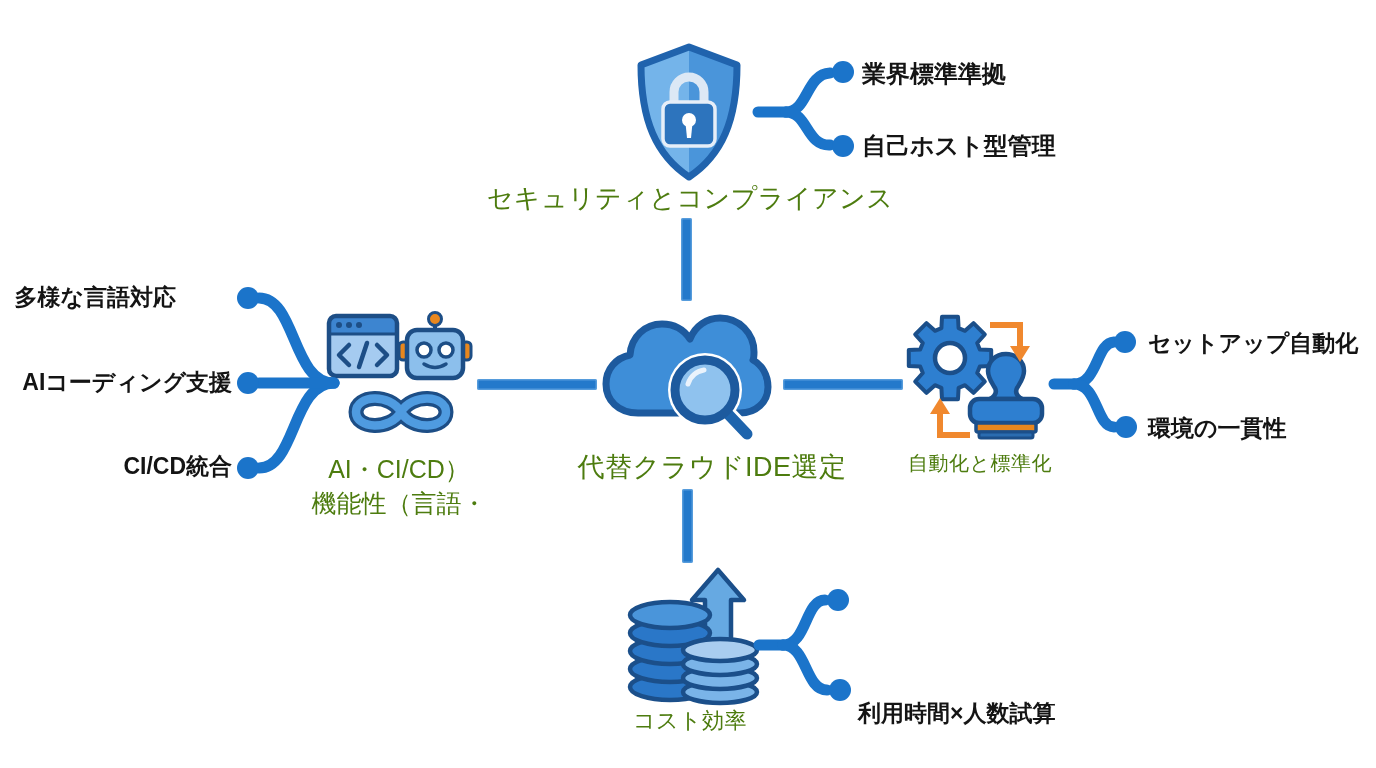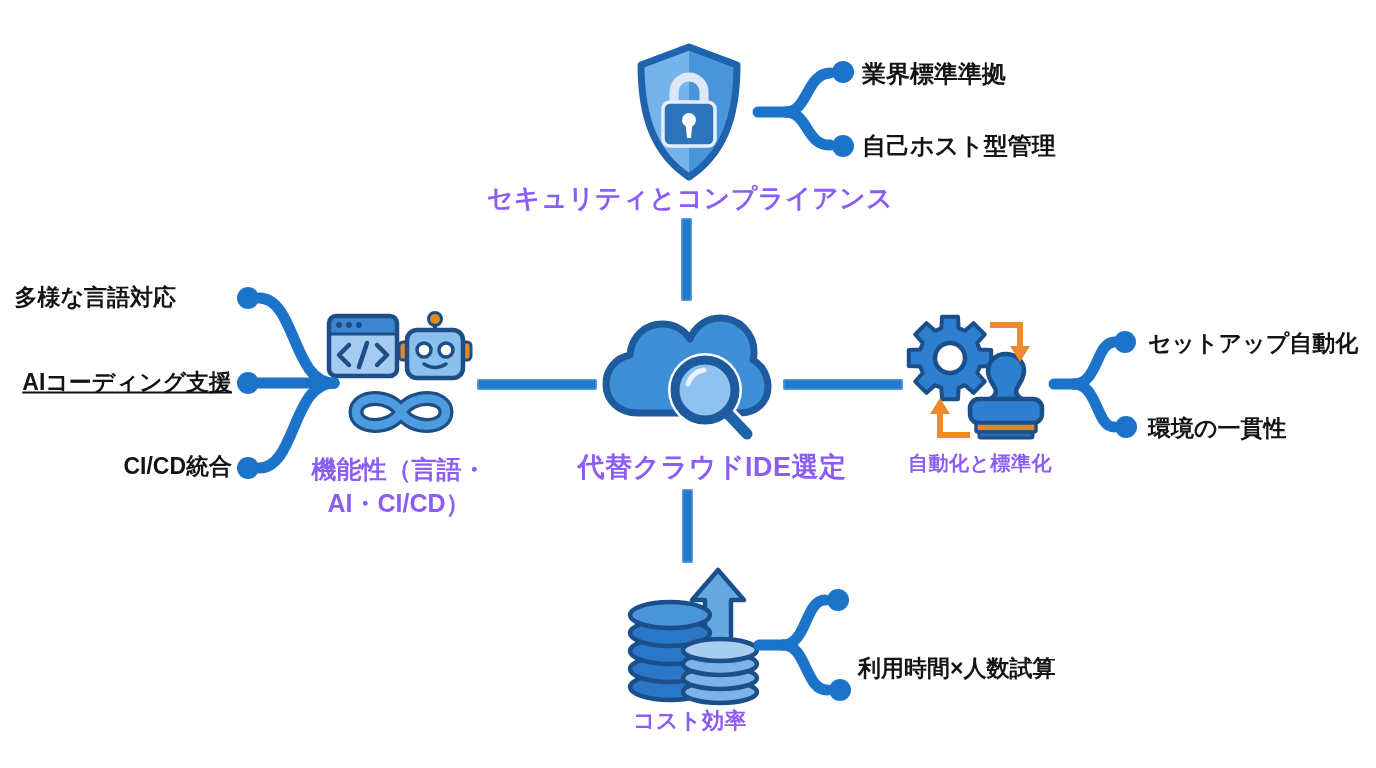--- a/index.html
+++ b/index.html
@@ -1,20 +1,20 @@
 <!DOCTYPE html>
 <html><head>
 <meta charset="utf-8">
 <style>
   html,body{margin:0;padding:0;background:#ffffff;}
   #canvas{
     position:relative;width:1376px;height:768px;background:#ffffff;overflow:hidden;
     font-family:"Liberation Sans","DejaVu Sans",sans-serif;color:#141414;
   }
-  .label{position:absolute;font-weight:700;white-space:nowrap;color:#8b5cf6;}
+  .label{position:absolute;font-weight:400;white-space:nowrap;color:#4d7c0f;}
   .hcenter{transform:translateX(-50%);text-align:center;}
   .vcenter{transform:translateY(-50%);}
   .main-label{font-size:26px;letter-spacing:.5px;}
   .sub{position:absolute;font-weight:700;white-space:nowrap;font-size:23px;color:#141414;}
   .bar{position:absolute;background:#2379cb;border-radius:2px;box-shadow:inset 0 0 0 1.5px rgba(130,185,235,.55);}
   svg{position:absolute;overflow:visible;}
   .right-align{text-align:right;}
 </style>
 </head>
 <body>
@@ -87,36 +87,36 @@
     <rect x="9" y="20" width="56" height="48" rx="10" fill="#8cbfec" stroke="#1d4e86" stroke-width="4.5"></rect>
     <circle cx="26" cy="40" r="7" fill="#ffffff" stroke="#1d4e86" stroke-width="3.5"></circle>
     <circle cx="48" cy="40" r="7" fill="#ffffff" stroke="#1d4e86" stroke-width="3.5"></circle>
     <path d="M26 54 Q37 61 48 54" fill="none" stroke="#1d4e86" stroke-width="3.5" stroke-linecap="round"></path>
   </svg>
   <svg style="left:344px;top:383px;" width="114" height="58" viewBox="0 0 114 58">
     <path d="M57 29 C46 10 12 12 12 29 C12 46 46 48 57 29 C68 10 102 12 102 29 C102 46 68 48 57 29" fill="none" stroke="#1d4e86" stroke-width="15" stroke-linecap="round"></path>
     <path d="M57 29 C46 10 12 12 12 29 C12 46 46 48 57 29 C68 10 102 12 102 29 C102 46 68 48 57 29" fill="none" stroke="#4f9be0" stroke-width="8.5" stroke-linecap="round"></path>
   </svg>
   <div class="label hcenter" style="left:399px;top:452px;font-size:25px;line-height:34px;">
+    <div>AI・CI/CD）</div>
     <div>機能性（言語・</div>
-    <div>AI・CI/CD）</div>
   </div>
 
   <svg style="left:234px;top:284px;" width="106" height="200" viewBox="0 0 106 200">
     <g stroke="#1b74ca" stroke-width="11" fill="none" stroke-linecap="round">
       <path d="M25 14 C62 14 58 99 100 99"></path>
       <path d="M25 184 C62 184 58 99 100 99"></path>
       <path d="M25 99 H100"></path>
     </g>
     <circle cx="14" cy="14" r="11" fill="#1b74ca"></circle>
     <circle cx="14" cy="99" r="11" fill="#1b74ca"></circle>
     <circle cx="14" cy="184" r="11" fill="#1b74ca"></circle>
   </svg>
   <div class="sub vcenter right-align" style="right:1200px;top:297px;">多様な言語対応</div>
-  <div class="sub vcenter right-align" style="right:1144px;top:382px;text-decoration:underline;">AIコーディング支援</div>
+  <div class="sub vcenter right-align" style="right:1144px;top:382px;">AIコーディング支援</div>
   <div class="sub vcenter right-align" style="right:1144px;top:466px;">CI/CD統合</div>
 
   <svg style="left:906px;top:314px;" width="88" height="88" viewBox="0 0 88 88">
     <g transform="translate(44,44)">
       <path d="M29.8 -8.6 L41.2 -8 L41.2 8 L29.8 8.6 L27.2 15 L34.8 23.5 L23.5 34.8 L15 27.2 L8.6 29.8 L8 41.2 L-8 41.2 L-8.6 29.8 L-15 27.2 L-23.5 34.8 L-34.8 23.5 L-27.2 15 L-29.8 8.6 L-41.2 8 L-41.2 -8 L-29.8 -8.6 L-27.2 -15 L-34.8 -23.5 L-23.5 -34.8 L-15 -27.2 L-8.6 -29.8 L-8 -41.2 L8 -41.2 L8.6 -29.8 L15 -27.2 L23.5 -34.8 L34.8 -23.5 L27.2 -15 Z" fill="#2e7fd0" stroke="#1b4f8a" stroke-width="4" stroke-linejoin="round"></path>
       <circle cx="0" cy="0" r="15" fill="#ffffff" stroke="#1b4f8a" stroke-width="4.5"></circle>
     </g>
   </svg>
   <svg style="left:964px;top:350px;" width="84" height="92" viewBox="0 0 84 92">
     <path d="M42 4 C31 4 24 12 24 21 C24 28 28 33 31 38 C33 42 31 46 26 49 L58 49 C53 46 51 42 53 38 C56 33 60 28 60 21 C60 12 53 4 42 4 Z" fill="#2e7fd0" stroke="#1b4f8a" stroke-width="4.5" stroke-linejoin="round"></path>
@@ -166,15 +166,15 @@
 
   <svg style="left:757px;top:588px;" width="96" height="112" viewBox="0 0 96 112">
     <g stroke="#1b74ca" stroke-width="11" fill="none" stroke-linecap="round">
       <path d="M2 57 H26"></path>
       <path d="M26 57 C50 57 48 12 68 12"></path>
       <path d="M26 57 C50 57 48 102 70 102"></path>
     </g>
     <circle cx="81" cy="12" r="11" fill="#1b74ca"></circle>
     <circle cx="83" cy="102" r="11" fill="#1b74ca"></circle>
   </svg>
-  <div class="sub vcenter" style="left:858px;top:668px;">利用時間×人数試算</div>
+  <div class="sub vcenter" style="left:858px;top:713px;">利用時間×人数試算</div>
 
 </div>
 
 </body></html>

